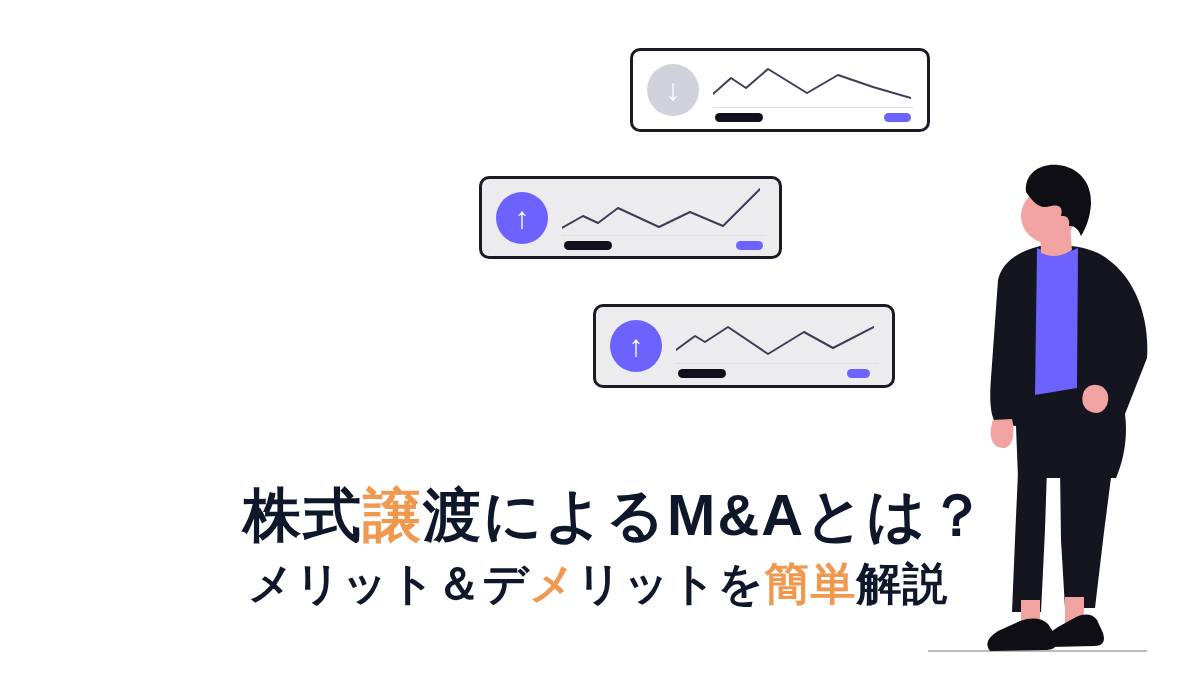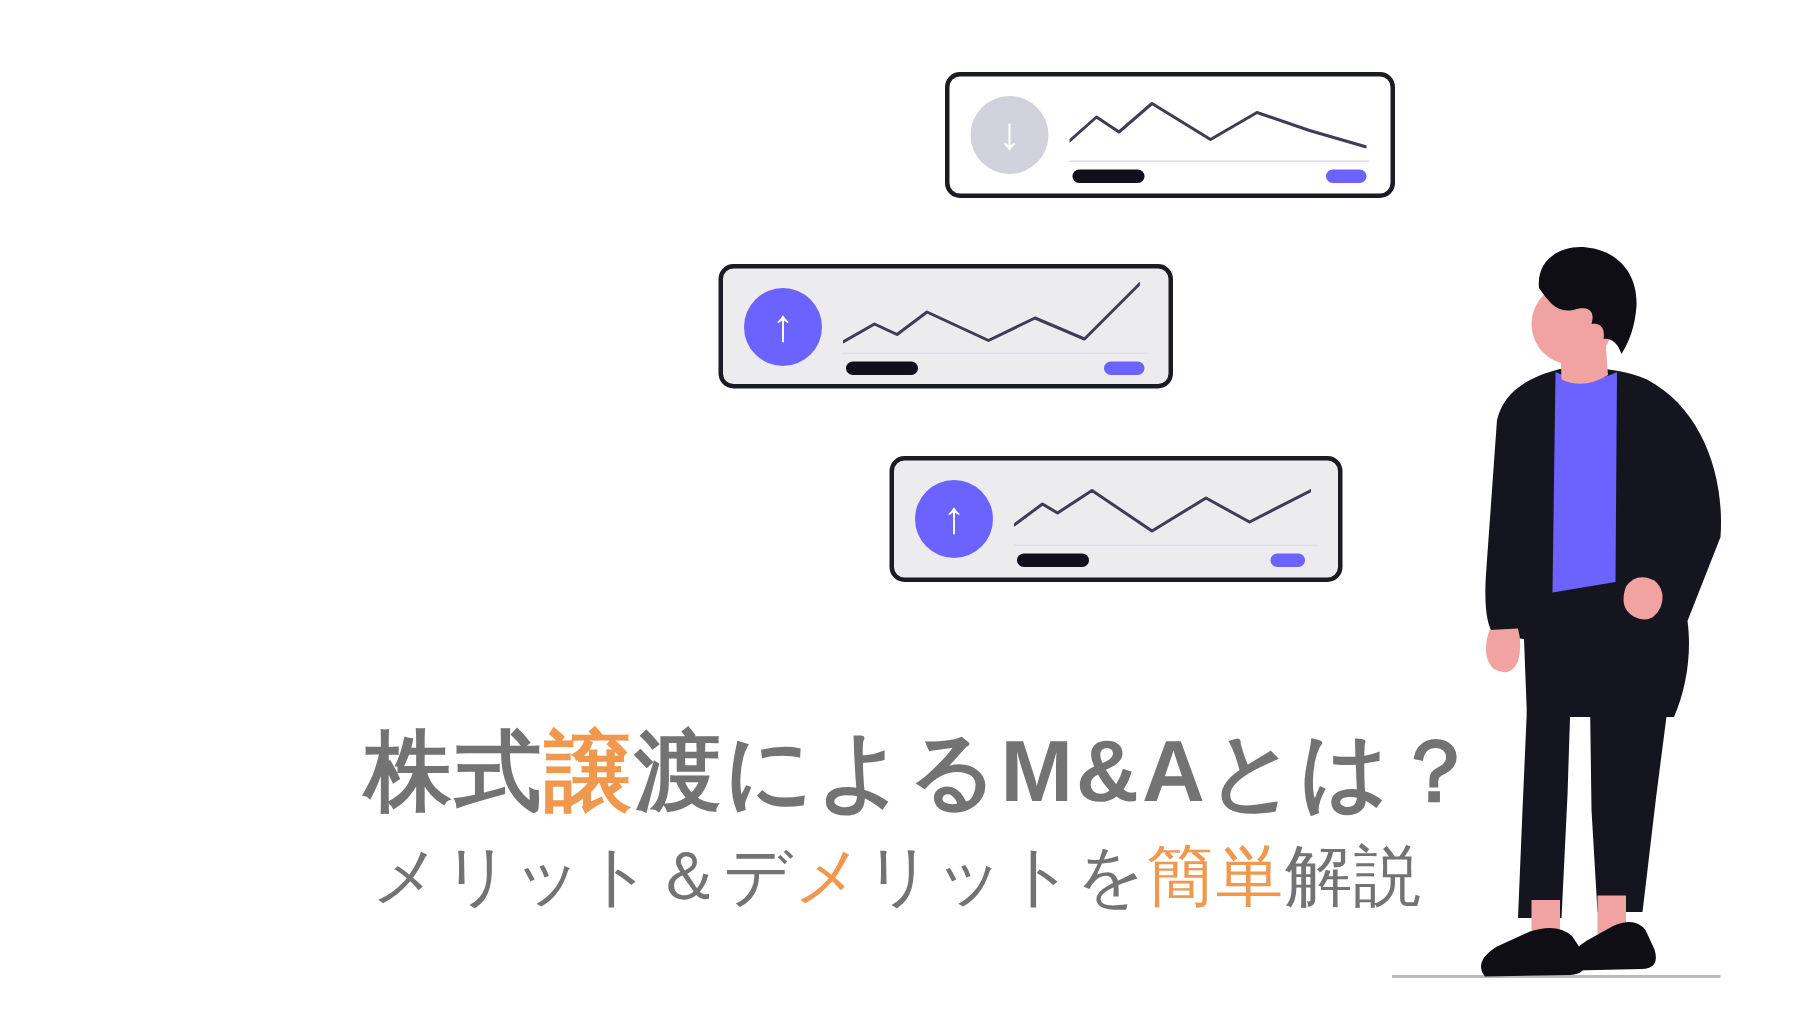--- a/index.html
+++ b/index.html
@@ -32,24 +32,24 @@
   .pill-dark{position:absolute;left:82px;top:62px;width:48px;height:9px;border-radius:5px;background:#10101c;}
   .pill-purple{position:absolute;right:16px;top:62px;width:27px;height:9px;border-radius:5px;background:#6c63ff;}
   #card-3 .pill-purple{width:23px;right:22px;}
   
   .headline{position:absolute;left:243px;top:483px;white-space:nowrap;}
   .headline-main{
     font-size:58px;font-weight:800;letter-spacing:2px;line-height:1.12;
     color:#1e2b4e;
   }
   .headline-sub{
-    font-size:45px;font-weight:400;letter-spacing:1px;line-height:1.1;
+    font-size:45px;font-weight:700;letter-spacing:1px;line-height:1.1;
     color:#1e2b4e;margin-top:11px;margin-left:5px;
   }
-  .seg-navy{color:#737373;}
+  .seg-navy{color:#0f172a;}
   .seg-orange{color:#f0984e;}
   
   #person{position:absolute;left:920px;top:160px;width:280px;height:500px;}
 </style>
 </head>
 <body>
 
 <div id="card-1" class="card card--white">
   <div class="arrow-circle circle--grey">↓</div>
   <svg class="spark" viewBox="0 0 198 46" preserveAspectRatio="none">

